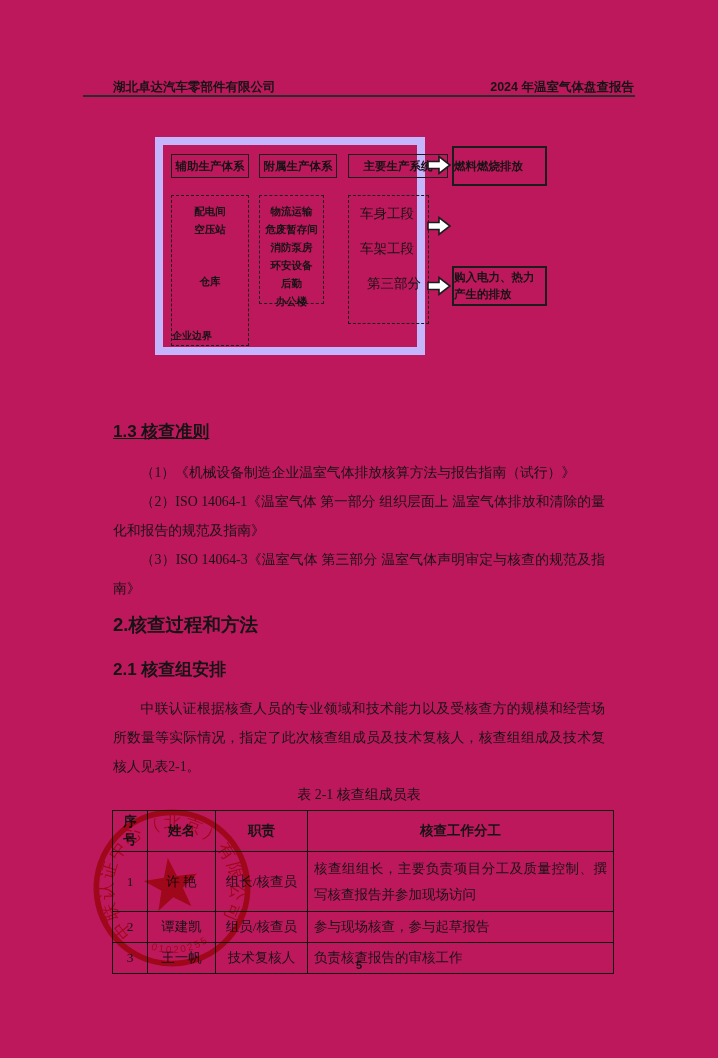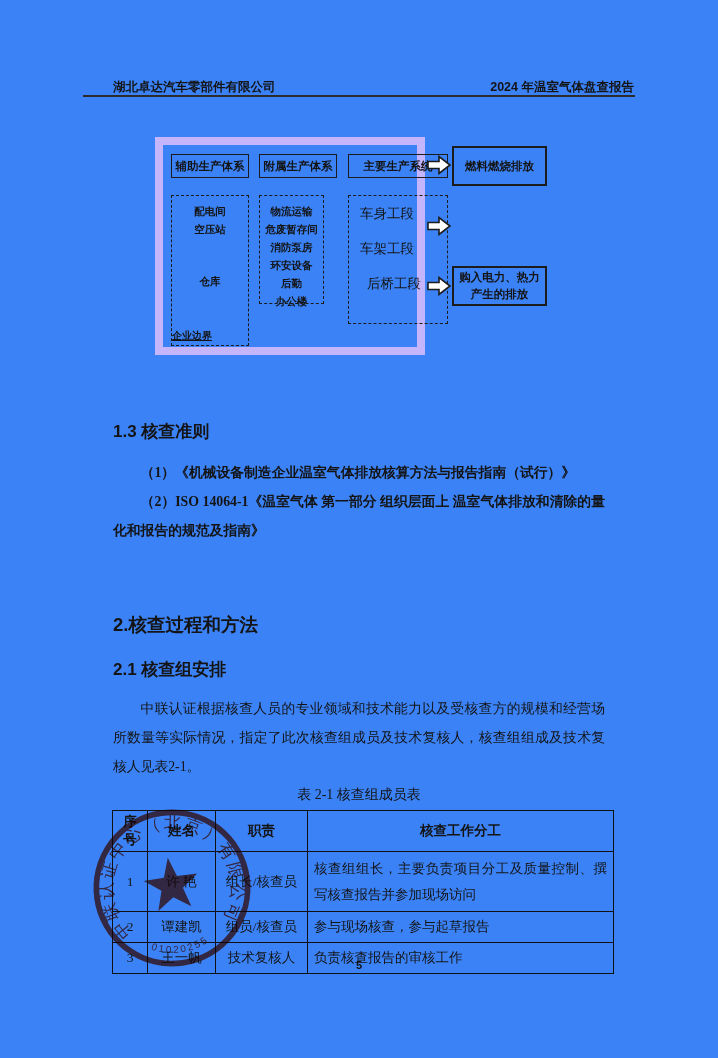--- a/index.html
+++ b/index.html
@@ -1,53 +1,53 @@
 <!DOCTYPE html>
 <html><head>
 <meta charset="utf-8">
 <style>
   html,body{margin:0;padding:0;background:#dcdcdc;}
-  .page{position:relative;width:718px;height:1058px;background:#3b82f6;overflow:hidden;
+  .page{position:relative;width:718px;height:1058px;background:#be185d;overflow:hidden;
         font-family:"Liberation Serif","DejaVu Serif",serif;color:#141414;box-shadow:0 0 6px rgba(0,0,0,.25);}
 
   
   .hdr-left{position:absolute;left:113px;top:79px;font:bold 12.5px "Liberation Sans",sans-serif;}
   .hdr-right{position:absolute;right:84px;top:79px;font:bold 12.5px "Liberation Sans",sans-serif;}
   .hdr-line{position:absolute;left:83px;top:95px;width:552px;height:0;border-bottom:2px solid #2b2b2b;}
 
   
   .diagram{position:absolute;left:155px;top:137px;width:270px;height:218px;border:8px solid #c4b5fd;box-sizing:border-box;}
   .headbox{position:absolute;top:9px;height:24px;border:1.5px solid #1c1c1c;box-sizing:border-box;
            display:flex;align-items:center;justify-content:center;font:bold 11.5px "Liberation Sans",sans-serif;white-space:nowrap;}
   .hb1{left:8px;width:78px}.hb2{left:96px;width:78px}.hb3{left:185px;width:100px}
   .dash{position:absolute;border:1.5px dashed #1c1c1c;box-sizing:border-box;text-align:center;}
   .d1{left:8px;top:50px;width:78px;height:151px;font:bold 10.5px "Liberation Sans",sans-serif;}
   .d2{left:96px;top:50px;width:65px;height:109px;font:bold 10.5px "Liberation Sans",sans-serif;}
-  .d3{left:185px;top:50px;width:100px;height:129px;font:13.5px "Liberation Serif",serif;text-align:left;}
+  .d3{left:185px;top:50px;width:81px;height:129px;font:13.5px "Liberation Serif",serif;text-align:left;}
   .d1 .it,.d2 .it{line-height:18px;}
   .d1{padding-top:6px}.d2{padding-top:6px}
   .d1 .gap{margin-top:34px;}
   .d3 .it{height:35px;line-height:35px;padding-left:11px;}
   .d3 .it:last-child{padding-left:18px;}
-  .boundary{position:absolute;left:9px;bottom:4px;font:bold 10px "Liberation Sans",sans-serif;text-decoration:underline;}
+  .boundary{position:absolute;left:9px;bottom:4px;font:bold 10px "Liberation Sans",sans-serif;}
 
   
   .arrow{position:absolute;left:427px;width:24px;height:20px;}
   .a1{top:155px}.a2{top:216px}.a3{top:276px}
   .ebox{position:absolute;left:452px;width:95px;border:2px solid #1c1c1c;box-sizing:border-box;
-        display:flex;flex-direction:column;align-items:center;justify-content:center;
+        display:flex;flex-direction:column;align-items:flex-start;justify-content:center;
         font:bold 11.5px "Liberation Sans",sans-serif;line-height:1.45;text-align:center;}
   .e1{top:146px;height:40px}.e2{top:201px;height:51px}.e3{top:266px;height:40px}
 
   .figcap{position:absolute;left:0;top:382px;width:718px;text-align:center;font:14px "Liberation Serif",serif;}
 
   
-  .h13{position:absolute;left:113px;top:420px;font:bold 17px "Liberation Sans",sans-serif;}
+  .h13{position:absolute;left:113px;top:420px;font:bold 17px "Liberation Sans",sans-serif;text-decoration:underline;}
   .list{position:absolute;left:113px;top:458px;width:492px;font:13.8px "Liberation Serif",serif;line-height:29px;}
-  .list p{margin:0;text-indent:2em;text-align:justify;font-weight:bold;}
+  .list p{margin:0;text-indent:2em;text-align:justify;}
   .h2head{position:absolute;left:113px;top:612px;font:bold 18.5px "Liberation Sans",sans-serif;}
   .h21{position:absolute;left:113px;top:658px;font:bold 17px "Liberation Sans",sans-serif;}
   .para{position:absolute;left:113px;top:694px;width:492px;margin:0;font:13.8px "Liberation Serif",serif;
         line-height:29px;text-indent:2em;text-align:justify;}
 
   
   .tcap{position:absolute;left:0;top:786px;width:718px;text-align:center;font:14px "Liberation Serif",serif;}
   .tbl{position:absolute;left:112px;top:810px;width:501px;border-collapse:collapse;font:13.5px "Liberation Serif",serif;table-layout:fixed;}
   .tbl th,.tbl td{border:1.5px solid #111;padding:2px 6px;box-sizing:border-box;vertical-align:middle;}
   .tbl th{font-weight:bold;height:24px;text-align:center;}
@@ -88,21 +88,21 @@
       <div class="it">危废暂存间</div>
       <div class="it">消防泵房</div>
       <div class="it">环安设备</div>
       <div class="it">后勤</div>
       <div class="it">办公楼</div>
     </div>
 
     <div class="dash d3">
       <div class="it">车身工段</div>
       <div class="it">车架工段</div>
-      <div class="it">后桥工段</div>
+      <div class="it">第三部分</div>
     </div>
 
     <div class="boundary">企业边界</div>
   </div>
 
   <svg class="arrow a1" viewBox="0 0 24 20">
     <polygon points="1,6.5 12,6.5 12,1.5 23,10 12,18.5 12,13.5 1,13.5" fill="#fff" stroke="#1c1c1c" stroke-width="1.6"></polygon>
   </svg>
   <svg class="arrow a2" viewBox="0 0 24 20">
     <polygon points="1,6.5 12,6.5 12,1.5 23,10 12,18.5 12,13.5 1,13.5" fill="#fff" stroke="#1c1c1c" stroke-width="1.6"></polygon>
@@ -117,20 +117,21 @@
   <div class="ebox e3">
     <span>购入电力、热力</span>
     <span>产生的排放</span>
   </div>
 
 
   <div class="h13">1.3 核查准则</div>
   <div class="list">
     <p>（1）《机械设备制造企业温室气体排放核算方法与报告指南（试行）》</p>
     <p>（2）ISO 14064-1《温室气体 第一部分 组织层面上 温室气体排放和清除的量化和报告的规范及指南》</p>
+    <p>（3）ISO 14064-3《温室气体 第三部分 温室气体声明审定与核查的规范及指南》</p>
   </div>
 
   <div class="h2head">2.核查过程和方法</div>
   <div class="h21">2.1 核查组安排</div>
   <p class="para">中联认证根据核查人员的专业领域和技术能力以及受核查方的规模和经营场所数量等实际情况，指定了此次核查组成员及技术复核人，核查组组成及技术复核人见表2-1。</p>
 
   <div class="tcap">表 2-1 核查组成员表</div>
   <table class="tbl">
     <colgroup>
         <col style="width:35px">

